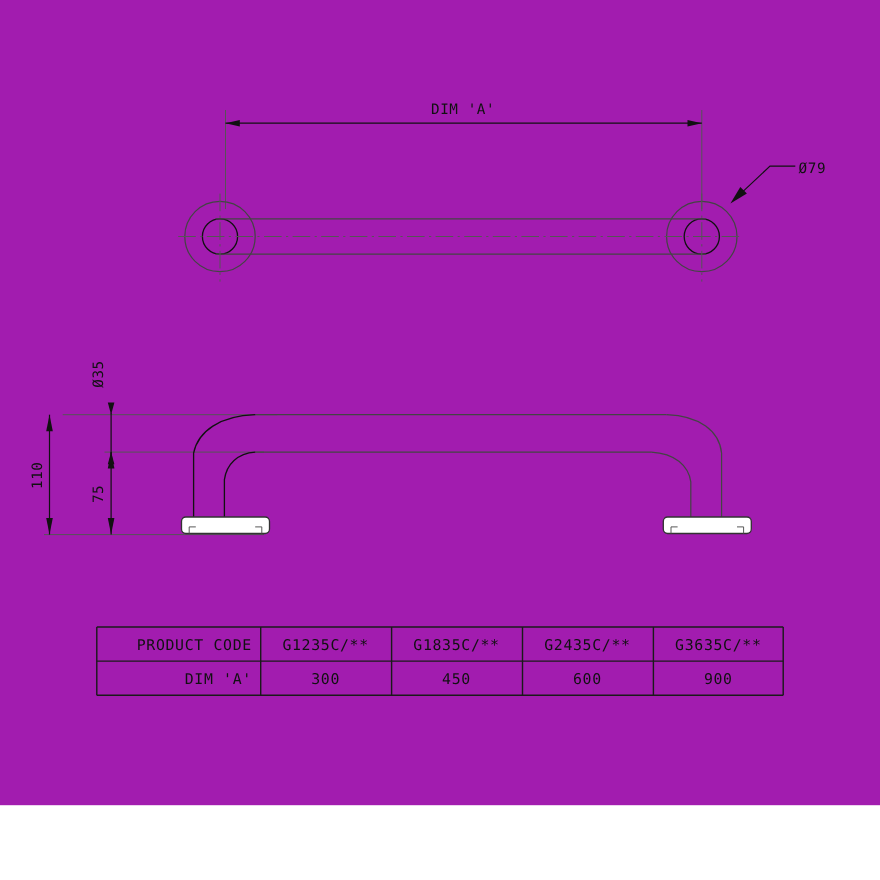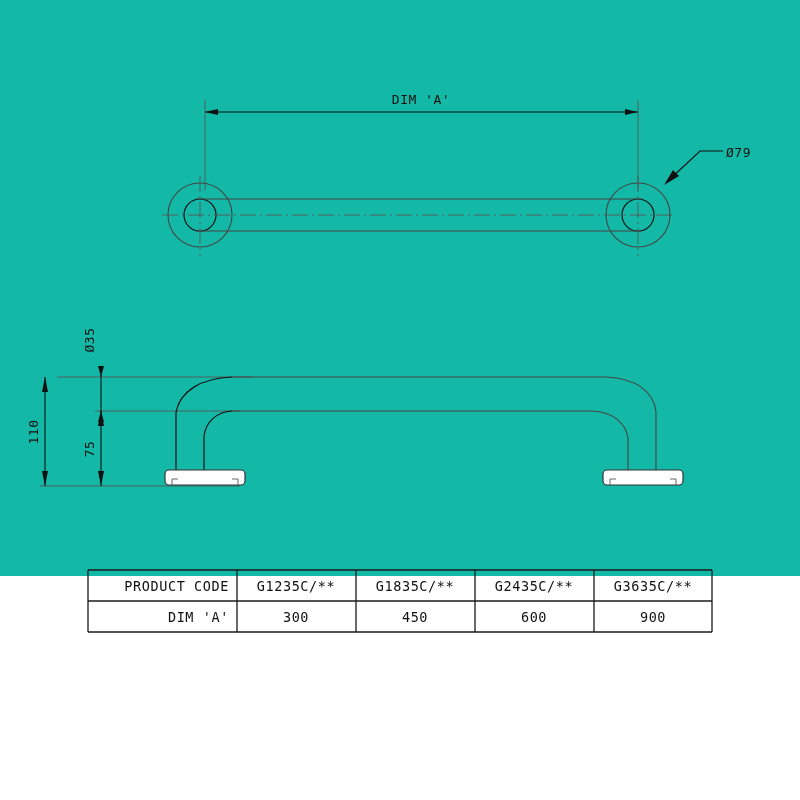--- a/index.html
+++ b/index.html
@@ -10,22 +10,22 @@
   }
   body {
     width: 800px;
     height: 800px;
     font-family: "DejaVu Sans Mono", "Liberation Mono", monospace;
     overflow: hidden;
   }
   #drawing-root {
     position: relative;
     width: 800px;
-    height: 576px;
-    background: #14b8a6;
+    height: 732px;
+    background: #a21caf;
   }
   svg#tech-drawing {
     display: block;
     width: 800px;
     height: 800px;
   }
   .ln {
     stroke: #444444;
     stroke-width: 1.1;
     fill: none;

